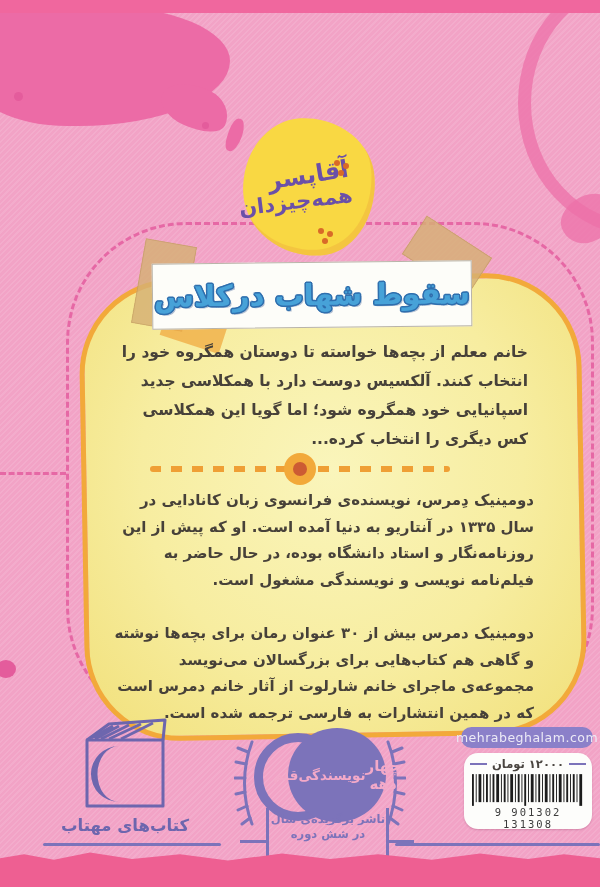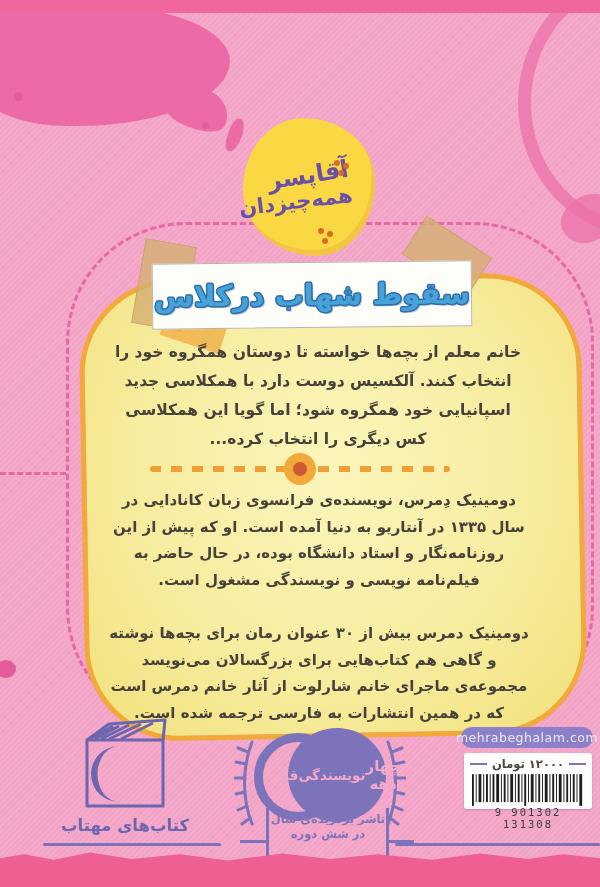--- a/index.html
+++ b/index.html
@@ -43,21 +43,21 @@
   #title-box{left:152px;top:262px;width:318px;height:64px;background:#fdfdf9;border:1px solid #b9b4a9;
     transform:rotate(-.6deg);display:flex;align-items:center;justify-content:center;}
   #title-text{direction:rtl;color:#47a2d8;font-size:29px;font-weight:bold;letter-spacing:0px;
     text-shadow:-1.5px 0 #2f6fae,1.5px 0 #2f6fae,0 -1.5px #2f6fae,0 1.5px #2f6fae,
       -1px -1px #2f6fae,1px 1px #2f6fae,-1px 1px #2f6fae,1px -1px #2f6fae, 2px 2px 0 rgba(47,80,140,.35);}
   .tape{background:rgba(214,176,116,.82);box-shadow:inset 0 0 0 1px rgba(160,120,60,.25);}
   #tape-left{left:138px;top:242px;width:52px;height:86px;transform:rotate(10deg);}
   #tape-right{left:408px;top:233px;width:78px;height:46px;transform:rotate(33deg);}
   #orange-patch{left:168px;top:282px;width:62px;height:64px;background:rgba(240,170,64,.75);transform:rotate(18deg);}
   
-  .para{direction:rtl;text-align:center;color:#474139;font-weight:bold;position:absolute;}
+  .para{direction:rtl;text-align:right;color:#474139;font-weight:bold;position:absolute;}
   #synopsis{left:108px;top:338px;width:420px;font-size:15.5px;line-height:29px;}
   #bio{left:104px;top:487px;width:430px;font-size:15px;line-height:26.5px;}
   #works{left:104px;top:620px;width:430px;font-size:15px;line-height:26.5px;}
   
   #divider{left:150px;top:466px;width:300px;height:6px;border-radius:3px;
     background:repeating-linear-gradient(90deg,#ef9f35 0 11px, rgba(0,0,0,0) 11px 21px);}
   #divider-dot{left:284px;top:453px;width:32px;height:32px;background:#f2a93a;border-radius:50%;
     display:flex;align-items:center;justify-content:center;}
   #divider-dot:after{content:"";width:14px;height:14px;border-radius:50%;background:#cc5b33;}
   
@@ -77,21 +77,21 @@
   #bracket-r{left:386px;top:808px;height:52px;}
   #badge-sub{left:268px;top:812px;width:120px;direction:rtl;text-align:center;color:#7c73ba;font-weight:bold;font-size:11.5px;line-height:15px;}
   .sub-tick{height:3px;background:#7c73ba;}
   #tick-l{left:240px;top:840px;width:26px;}
   #tick-r{left:388px;top:840px;width:26px;}
   .laurel{stroke:#7c73ba;stroke-width:3;fill:none;stroke-linecap:round;}
   
   #site-pill{left:461px;top:727px;width:132px;height:21px;background:#8b80c9;border-radius:11px;
     display:flex;align-items:center;justify-content:center;}
   #site-pill span{color:#eceaf6;font-size:12.5px;letter-spacing:.5px;}
-  #barcode-box{left:464px;top:753px;width:128px;height:56px;background:#fdfdfb;border-radius:3px;
+  #barcode-box{left:464px;top:753px;width:128px;height:76px;background:#fdfdfb;border-radius:14px;
     box-shadow:0 1px 2px rgba(120,40,80,.25);padding:4px 6px;box-sizing:border-box;}
   #price-row{display:flex;align-items:center;justify-content:center;gap:5px;direction:rtl;}
   #price-row .pline{flex:1;height:2px;background:#7c73ba;}
   #price-row .ptext{color:#4a4540;font-weight:bold;font-size:11.5px;white-space:nowrap;}
   #barcode-svg{display:block;margin:2px auto 0;}
   #isbn-digits{text-align:center;color:#3c3c3c;font-family:"DejaVu Sans Mono",monospace;font-size:10.5px;letter-spacing:2px;margin-top:-1px;}
 </style>
 </head>
 <body>
 

